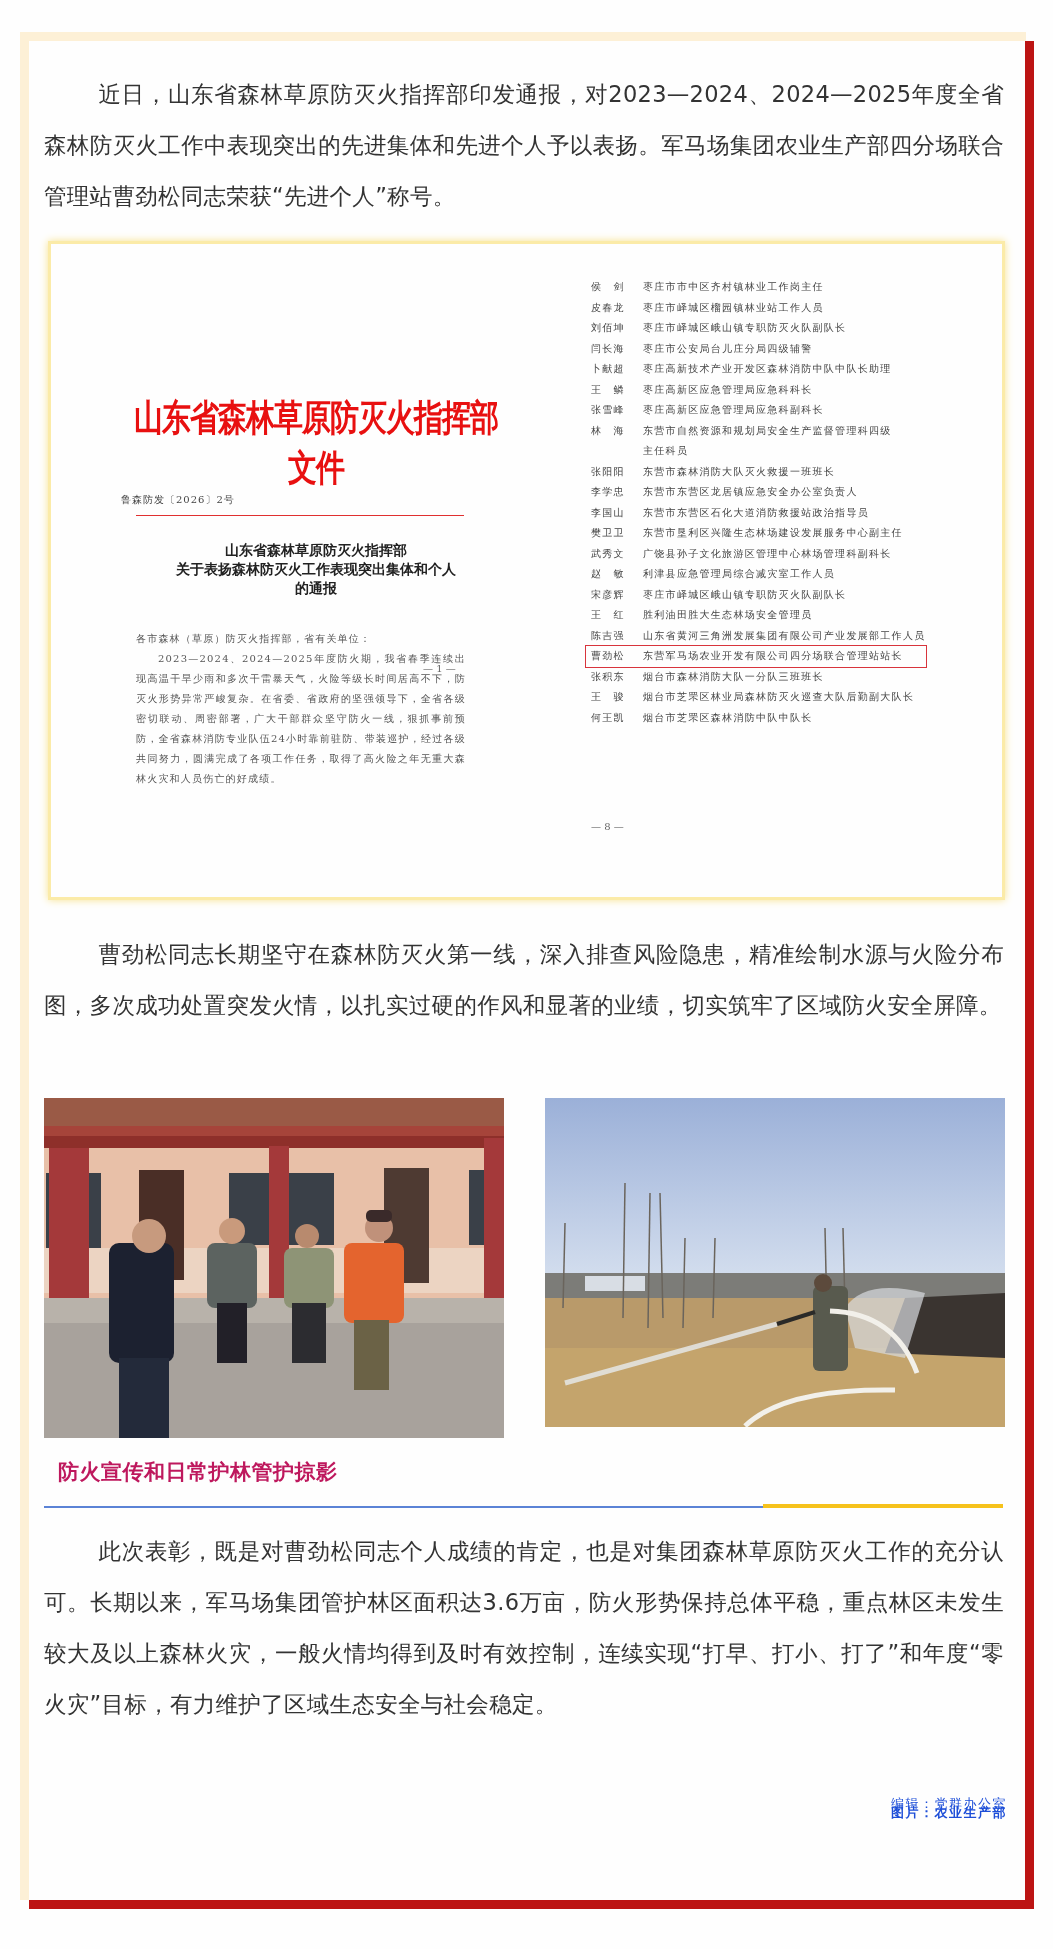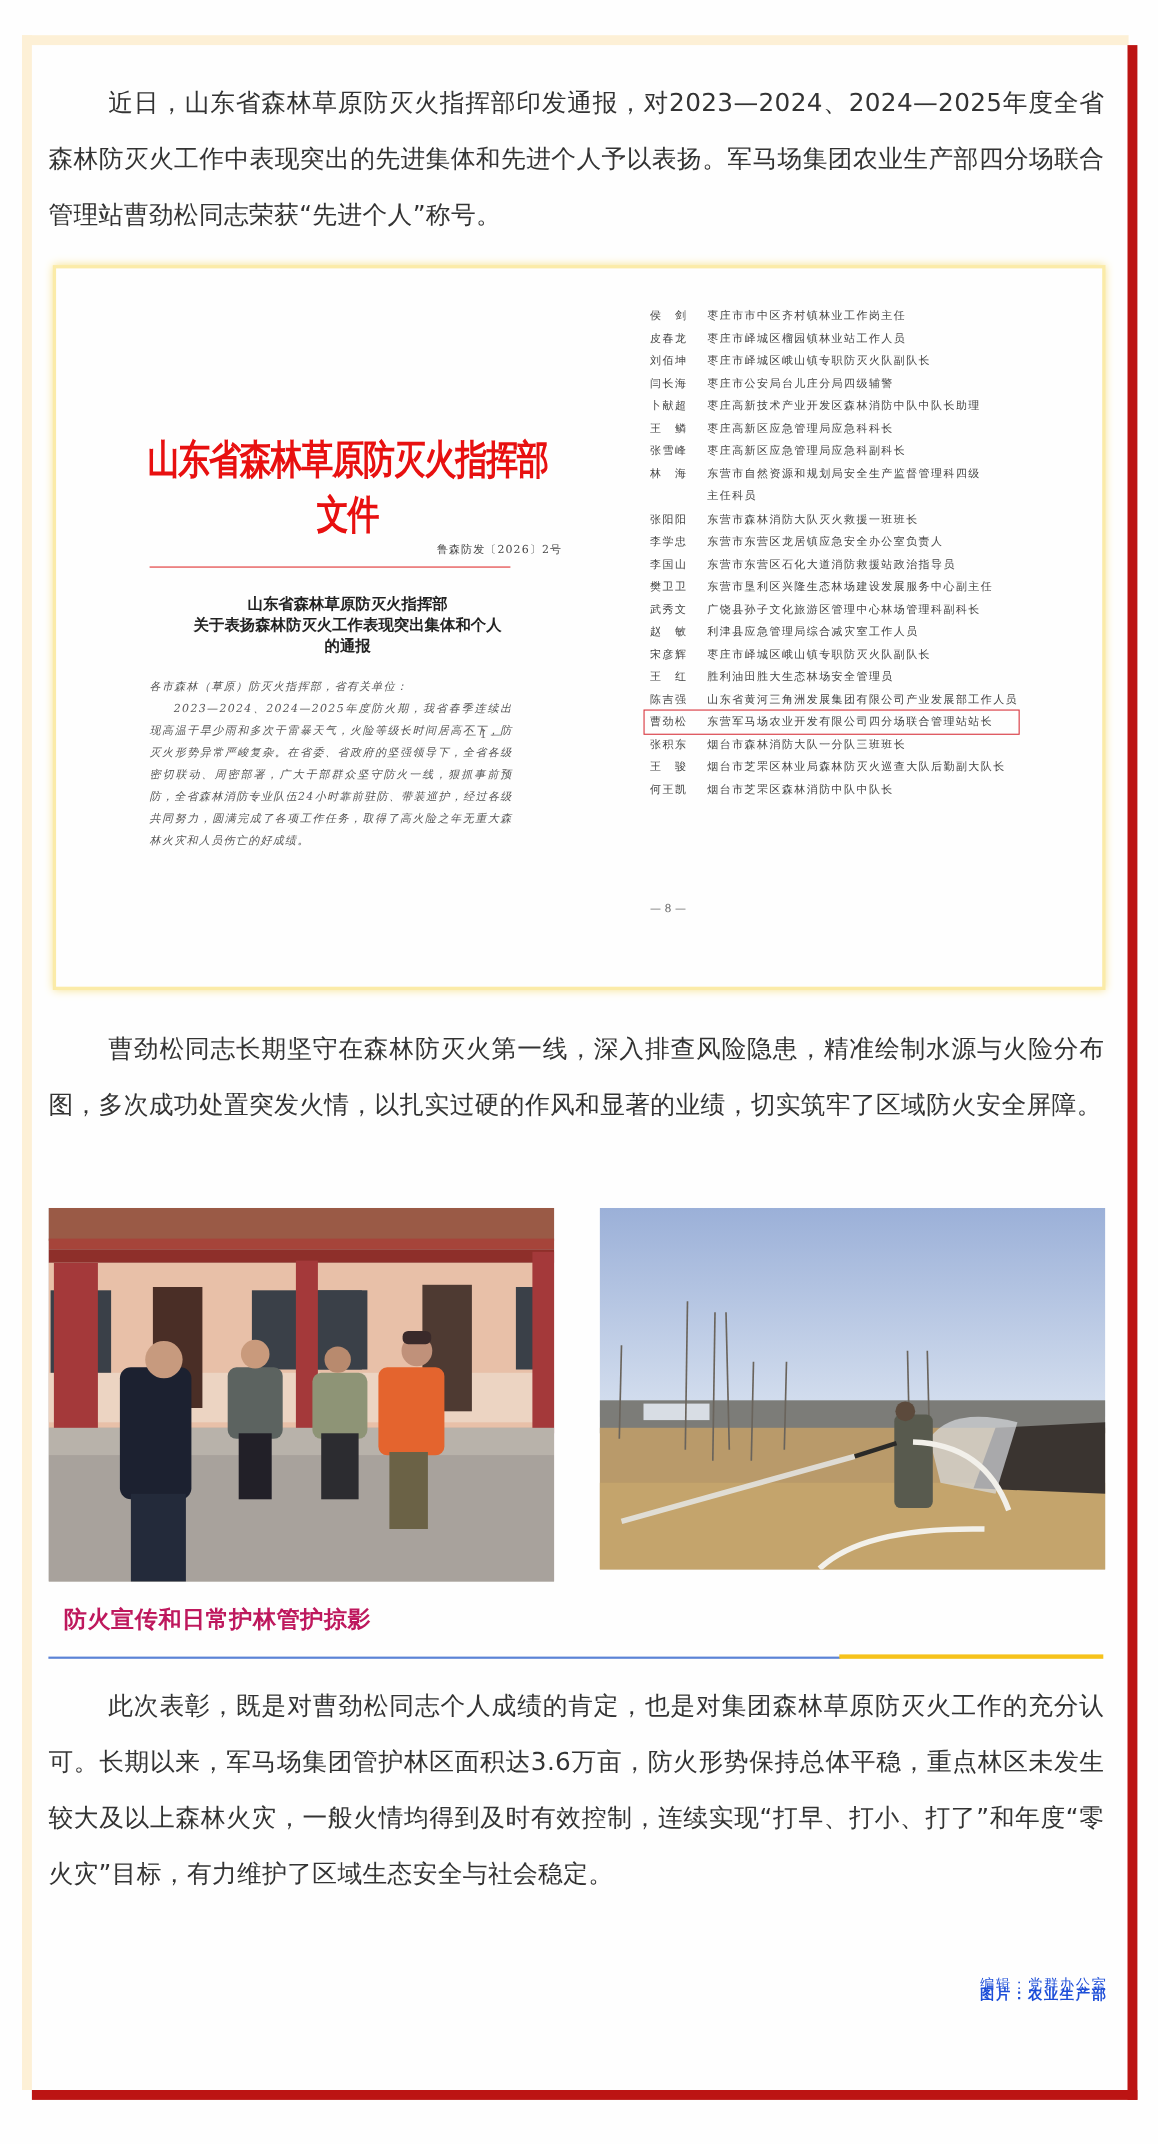--- a/index.html
+++ b/index.html
@@ -19,29 +19,29 @@
   
   .doc { position: absolute; left: 51px; top: 244px; width: 951px; height: 653px; background: #fefefe;
          box-shadow: 0 0 0 3px #fbeba8, 0 0 8px 3px #f8e38d; }
   .doc-page { position: absolute; top: 0; height: 100%; }
   .doc-left { left: 70px; width: 390px; }
   .doc-right { left: 540px; width: 390px; }
 
   .red-title { position: absolute; left: 0; top: 160px; width: 390px; text-align: center;
                font-family: "DejaVu Serif", "Liberation Serif", serif; font-weight: bold;
                font-size: 29px; color: #e81010; letter-spacing: -1px; transform: scaleY(1.25); }
-  .doc-number { position: absolute; left: 0; top: 249px; width: 390px; text-align: right;
+  .doc-number { position: absolute; left: 0; top: 249px; width: 390px; text-align: left;
                 font-family: "DejaVu Serif", "Liberation Serif", serif; font-size: 10px; color: #444; letter-spacing: 1px; }
   .red-rule { position: absolute; left: 15px; top: 271px; width: 328px; height: 1px; background: #e03030; }
   .notice-title { position: absolute; left: 0; top: 298px; width: 390px; text-align: center;
                   font-family: Liberation Mono, monospace; font-weight: bold; font-size: 14px;
                   line-height: 19px; color: #222; }
-  .notice-body { position: absolute; left: 15px; top: 371px; width: 330px;
+  .notice-body { position: absolute; left: 15px; top: 385px; width: 330px;
                  font-family: "DejaVu Serif", "Liberation Serif", serif; font-size: 10px; line-height: 20px;
-                 color: #555; text-align: justify; letter-spacing: 1.2px; font-style: italic; }
+                 color: #555; text-align: justify; letter-spacing: 1.2px; }
   .notice-body p { margin: 0; }
   .notice-body .ind { text-indent: 22px; }
   .page-num { position: absolute; font-family: "DejaVu Serif", "Liberation Serif", serif; font-size: 10px; color: #666; }
 
   .roster { position: absolute; left: 0; top: 33px; width: 400px; }
   .roster-row { display: flex; height: 20.5px; align-items: center;
                 font-family: "DejaVu Serif", "Liberation Serif", serif; font-size: 10px; color: #444; letter-spacing: 1.3px; white-space: nowrap; }
   .roster-row .rname { width: 52px; flex: none; }
   .roster-row .rtitle { flex: none; }
   .roster-row.cont .rname { visibility: hidden; }

